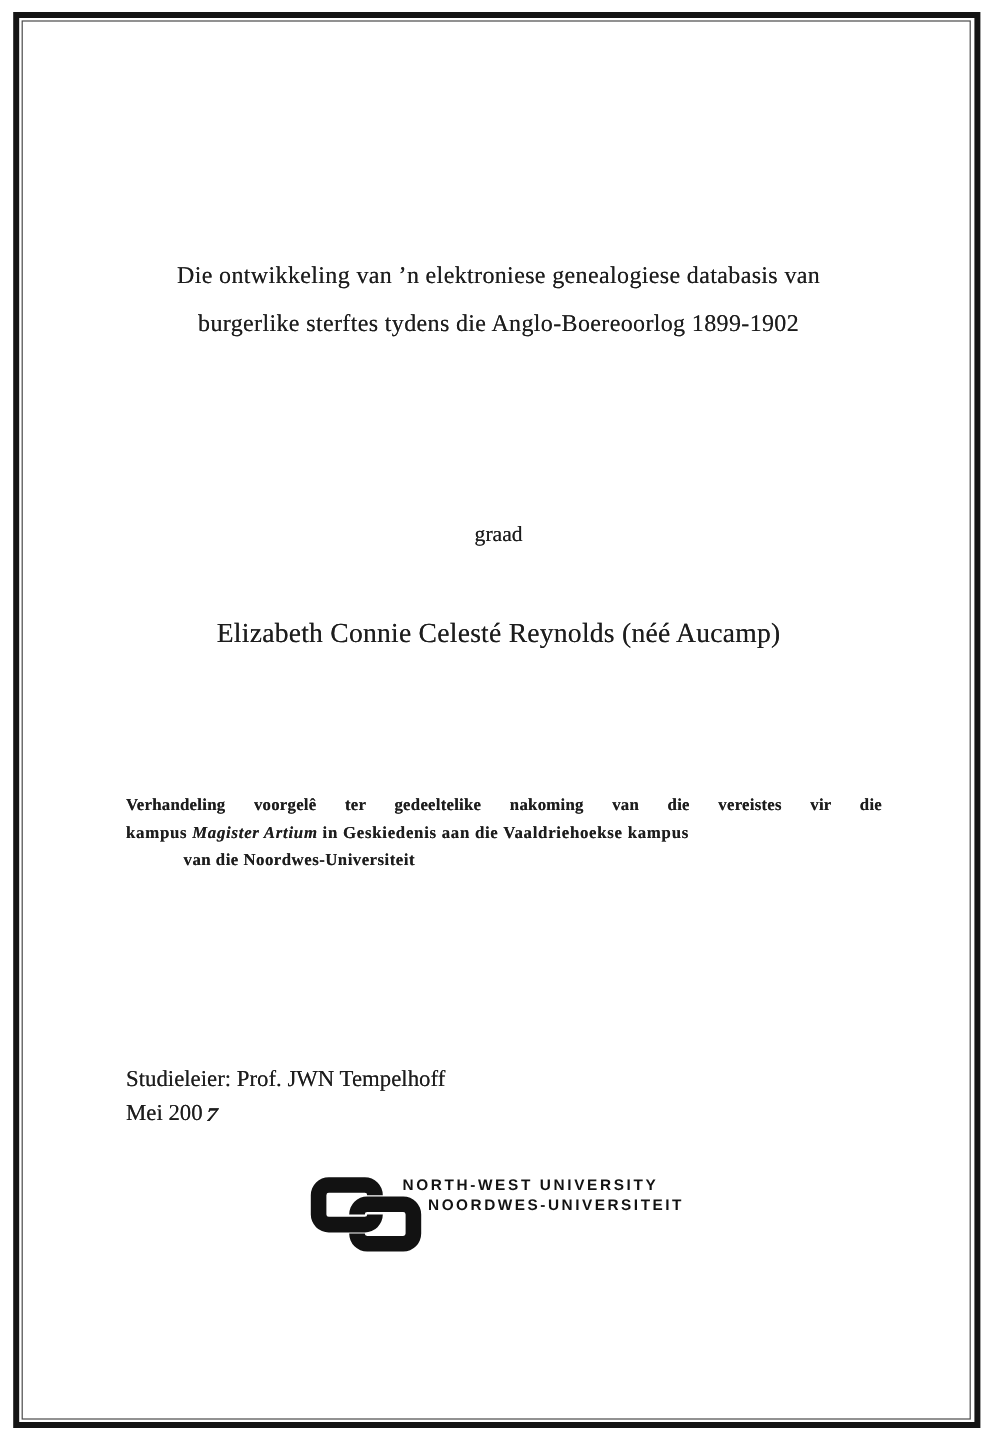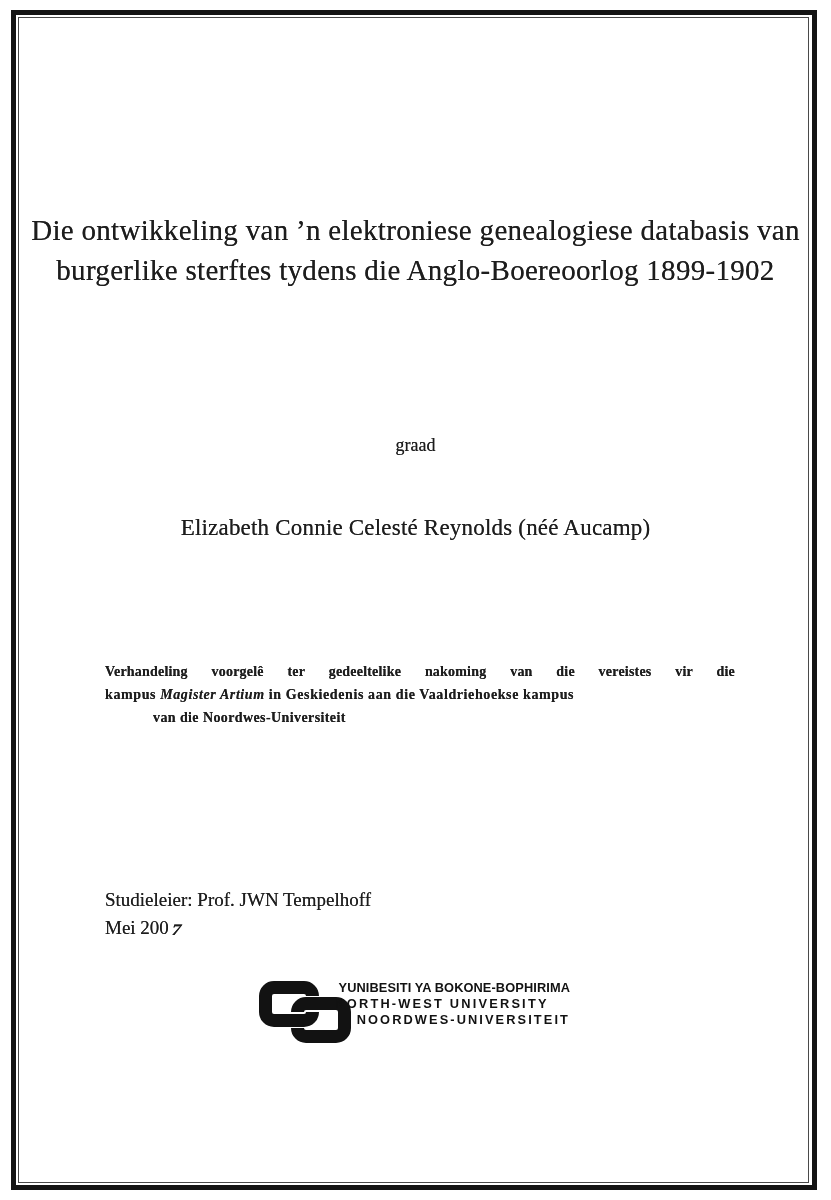--- a/index.html
+++ b/index.html
@@ -29,21 +29,21 @@
     border: 1px solid #4a4a4a;
     box-sizing: border-box;
   }
   .serif-ink {
     text-shadow: 0 0 0.35px rgba(10,10,10,0.75);
   }
   .thesis-title {
     position: absolute;
     top: 210px; left: 0; right: 0;
     text-align: center;
-    font-size: 29px;
+    font-size: 20px;
     line-height: 40px;
     letter-spacing: 0.3px;
   }
   .byline {
     position: absolute;
     top: 432px; left: 0; right: 0;
     text-align: center;
     font-size: 18px;
     line-height: 26px;
   }
@@ -127,16 +127,15 @@
   <div>Studieleier: Prof. JWN Tempelhoff</div>
   <div><span>Mei 200</span><span class="digit7">7</span></div>
 </div>
 
 <svg class="logo-mark" width="94" height="64" viewBox="0 0 94 64" aria-hidden="true">
   <path id="nwu-link" fill="#121212" d="M61,32 A15,15 0 0 1 46,47 L16,47 A15,15 0 0 1 1,32 L1,16 A15,15 0 0 1 16,1 L46,1 A15,15 0 0 1 61,16 L48,16 A2,2 0 0 0 46,14 L16,14 A2,2 0 0 0 14,16 L14,32 A2,2 0 0 0 16,34 L46,34 A2,2 0 0 0 48,32 Z"></path>
   <use href="#nwu-link" transform="translate(94,64) scale(-1,-1)"></use>
 </svg>
 
 <div class="logo-text">
-  <div class="lt1">YUNIBESITI YA BOKONE-BOPHIRIMA</div>
   <div class="lt2">NORTH-WEST UNIVERSITY</div>
   <div class="lt3">NOORDWES-UNIVERSITEIT</div>
 </div>
 
 </body></html>

